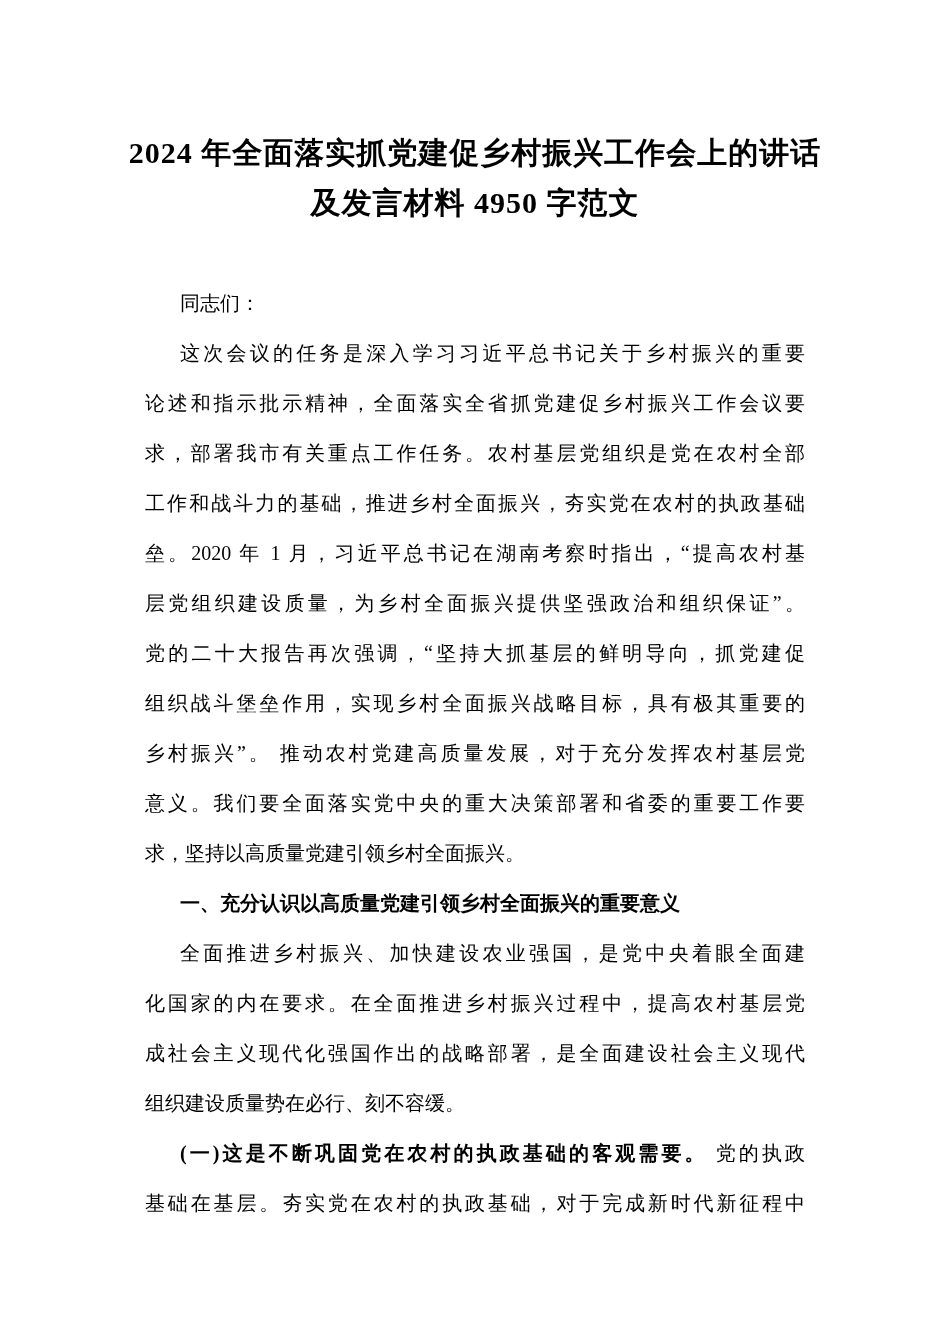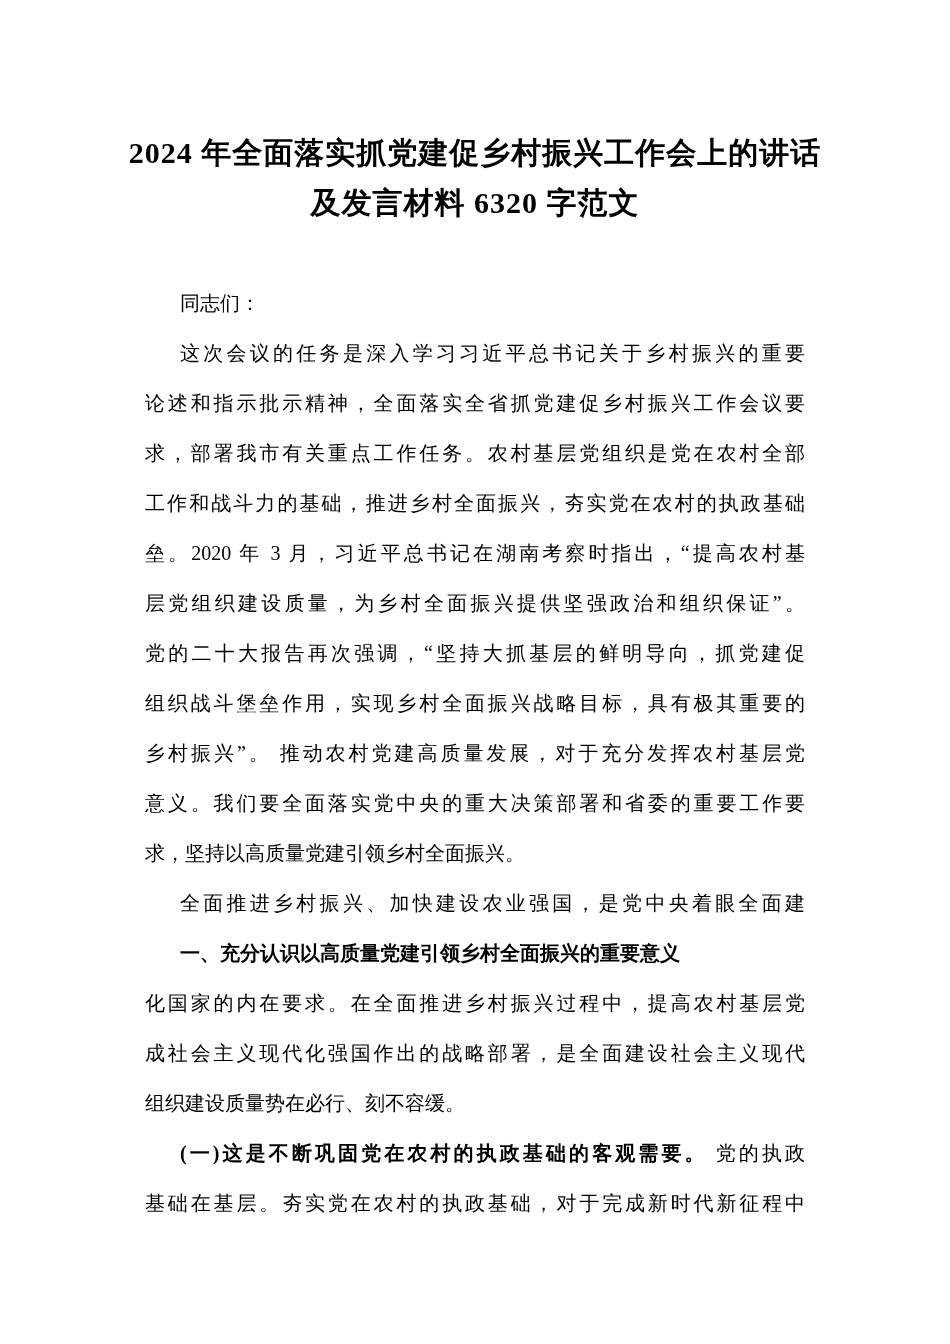--- a/index.html
+++ b/index.html
@@ -44,36 +44,36 @@
   }
   .seg { font-weight: normal; }
   .seg.bold { font-weight: bold; }
 </style>
 </head>
 <body>
 
 <div class="page">
   <div class="doc-title">
     <div>2024 年全面落实抓党建促乡村振兴工作会上的讲话</div>
-    <div>及发言材料 6320 字范文</div>
+    <div>及发言材料 4950 字范文</div>
   </div>
   <div class="doc-body">
       <div class="line indent"><span class="seg">同志们：</span></div>
       <div class="line indent fill"><span class="seg">这次会议的任务是深入学习习近平总书记关于乡村振兴的重要</span></div>
       <div class="line fill"><span class="seg">论述和指示批示精神，全面落实全省抓党建促乡村振兴工作会议要</span></div>
       <div class="line fill"><span class="seg">求，部署我市有关重点工作任务。农村基层党组织是党在农村全部</span></div>
       <div class="line fill"><span class="seg">工作和战斗力的基础，推进乡村全面振兴，夯实党在农村的执政基础</span></div>
-      <div class="line fill"><span class="seg">垒。2020 年 3 月，习近平总书记在湖南考察时指出，“提高农村基</span></div>
+      <div class="line fill"><span class="seg">垒。2020 年 1 月，习近平总书记在湖南考察时指出，“提高农村基</span></div>
       <div class="line fill"><span class="seg">层党组织建设质量，为乡村全面振兴提供坚强政治和组织保证”。</span></div>
       <div class="line fill"><span class="seg">党的二十大报告再次强调，“坚持大抓基层的鲜明导向，抓党建促</span></div>
       <div class="line fill"><span class="seg">组织战斗堡垒作用，实现乡村全面振兴战略目标，具有极其重要的</span></div>
       <div class="line fill"><span class="seg">乡村振兴”。&nbsp;推动农村党建高质量发展，对于充分发挥农村基层党</span></div>
       <div class="line fill"><span class="seg">意义。我们要全面落实党中央的重大决策部署和省委的重要工作要</span></div>
       <div class="line"><span class="seg">求，坚持以高质量党建引领乡村全面振兴。</span></div>
+      <div class="line indent"><span class="seg bold">一、充分认识以高质量党建引领乡村全面振兴的重要意义</span></div>
       <div class="line indent fill"><span class="seg">全面推进乡村振兴、加快建设农业强国，是党中央着眼全面建</span></div>
-      <div class="line indent"><span class="seg bold">一、充分认识以高质量党建引领乡村全面振兴的重要意义</span></div>
       <div class="line fill"><span class="seg">化国家的内在要求。在全面推进乡村振兴过程中，提高农村基层党</span></div>
       <div class="line fill"><span class="seg">成社会主义现代化强国作出的战略部署，是全面建设社会主义现代</span></div>
       <div class="line"><span class="seg">组织建设质量势在必行、刻不容缓。</span></div>
       <div class="line indent fill"><span class="seg bold">(一)这是不断巩固党在农村的执政基础的客观需要。</span><span class="seg">&nbsp;党的执政</span></div>
       <div class="line fill"><span class="seg">基础在基层。夯实党在农村的执政基础，对于完成新时代新征程中</span></div>
     </div>
 </div>
 
 </body></html>

